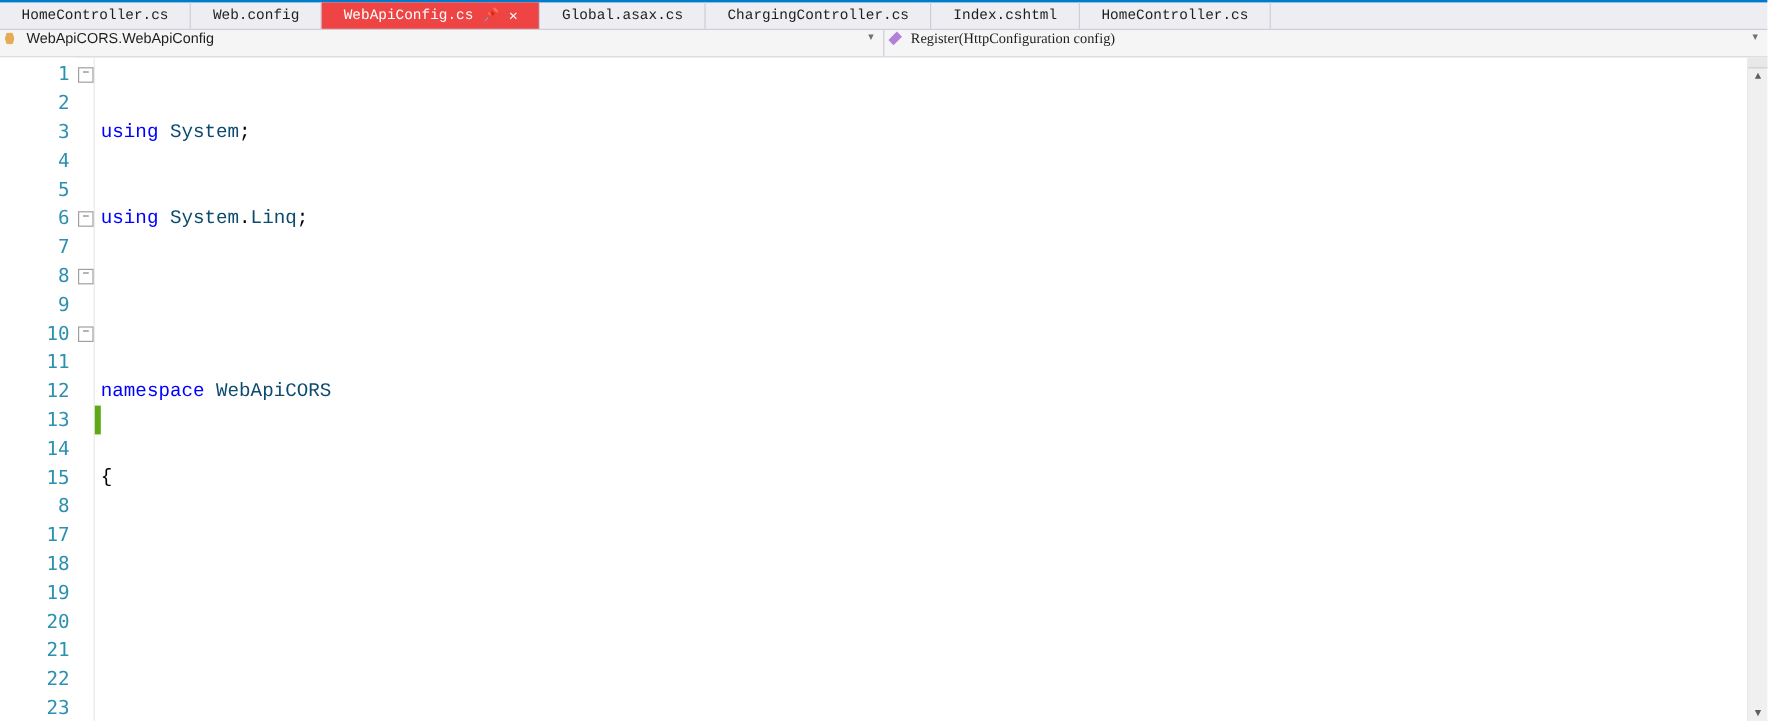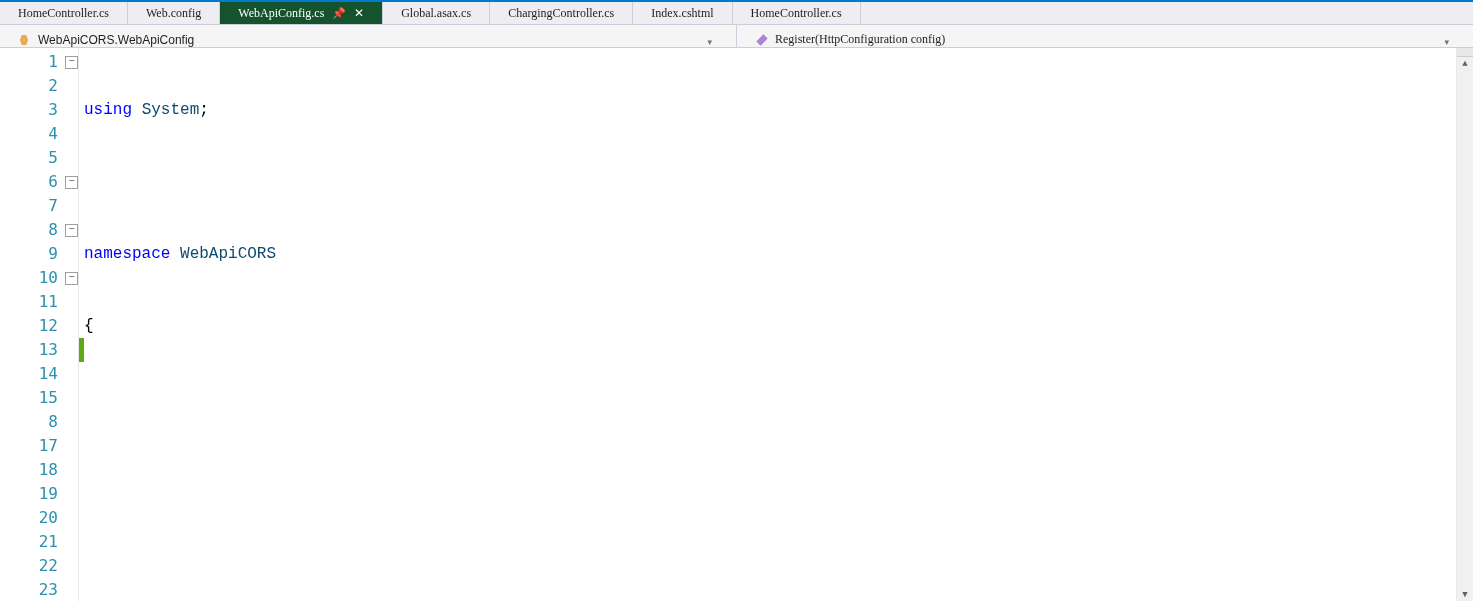--- a/index.html
+++ b/index.html
@@ -11,36 +11,36 @@
     color: #000;
   }
 
   
   .tabstrip {
     display: flex;
     height: 22px;
     background: #eeeef2;
     border-top: 2px solid #007acc;
     border-bottom: 1px solid #cccedb;
-    font-family: Liberation Serif, serif;
+    font-family: Liberation Mono, monospace;
     font-size: 12px;
     align-items: stretch;
     user-select: none;
   }
   .tab {
     padding: 0 18px;
     display: flex;
     align-items: center;
     color: #1e1e1e;
     border-right: 1px solid #cccedb;
     white-space: nowrap;
     cursor: pointer;
   }
   .tab.active {
-    background: #14532d;
+    background: #ef4444;
     color: #ffffff;
   }
   .tab.active .tab-pin { color:#fff; }
   .tab.active .tab-close { color:#fff; }
   .tab-pin, .tab-close {
     margin-left: 8px;
     font-size: 11px;
   }
   .tab-close { font-size: 12px; }
 
@@ -49,22 +49,22 @@
     display: flex;
     height: 22px;
     background: #f5f5f5;
     border-bottom: 1px solid #cccedb;
     font-family: "Segoe UI", Tahoma, sans-serif;
     font-size: 12px;
     color: #1e1e1e;
     align-items: center;
   }
   .nav-left, .nav-right {
-    display: flex; align-items: flex-end;
-    padding: 0 20px;
+    display: flex; align-items: flex-start;
+    padding: 0 4px;
     height: 100%;
   }
   .nav-left { flex: 1; border-right: 1px solid #cccedb; }
   .nav-right { flex: 1; font-family: Liberation Serif, serif; }
   .nav-icon {
     width: 14px; height: 14px; margin-right: 4px;
     display: inline-flex; align-items: center; justify-content: center;
   }
   .nav-drop {
     margin-left: auto; font-size: 9px; color: #717171; padding: 0 4px;
@@ -244,20 +244,21 @@
       <div class="fold-mark" style="top: 176px;">−</div>
       <div class="fold-mark" style="top: 224px;">−</div>
     </div>
 
   <div class="change-bar" id="changecol">
       <div class="cb-mark" style="top: 290px; height: 24px;"></div>
     </div>
 
   <div class="code">
     <div class="line"><span class="kw">using</span> <span class="plain">System</span><span class="punc">;</span></div>
+    <div class="line"><span class="kw">using</span> <span class="plain">System</span><span class="punc">.</span><span class="plain">Linq</span><span class="punc">;</span></div>
     <div class="line"></div>
     <div class="line"><span class="kw">namespace</span> <span class="plain">WebApiCORS</span></div>
     <div class="line"><span class="punc">{</span></div>
     
     
     
     
     
     
     

